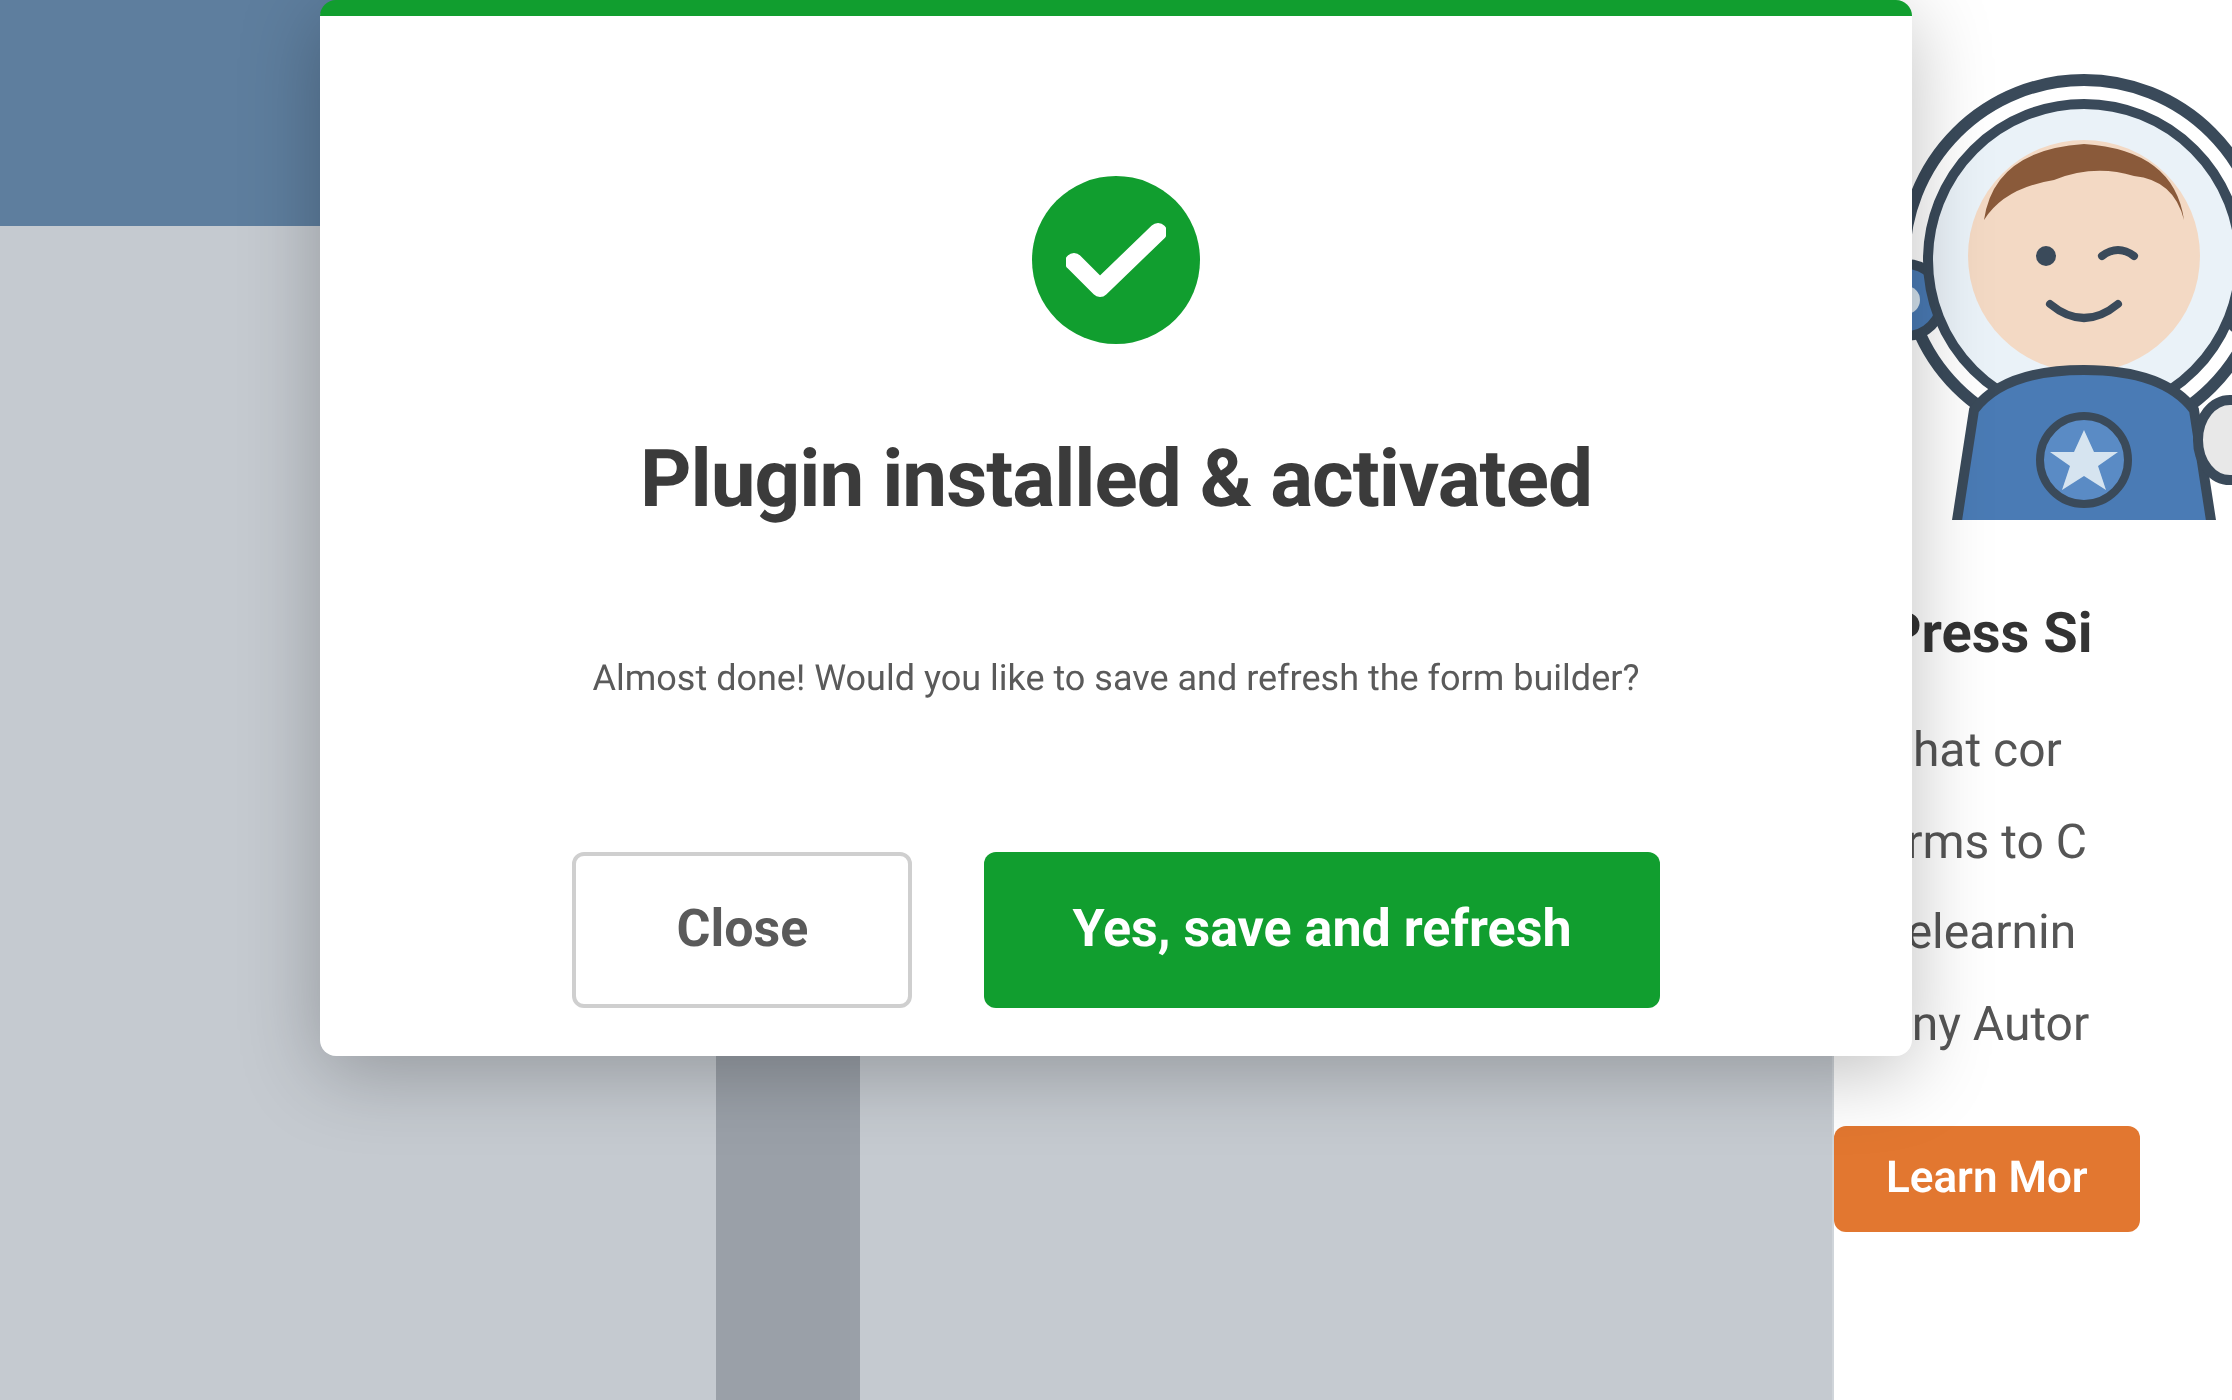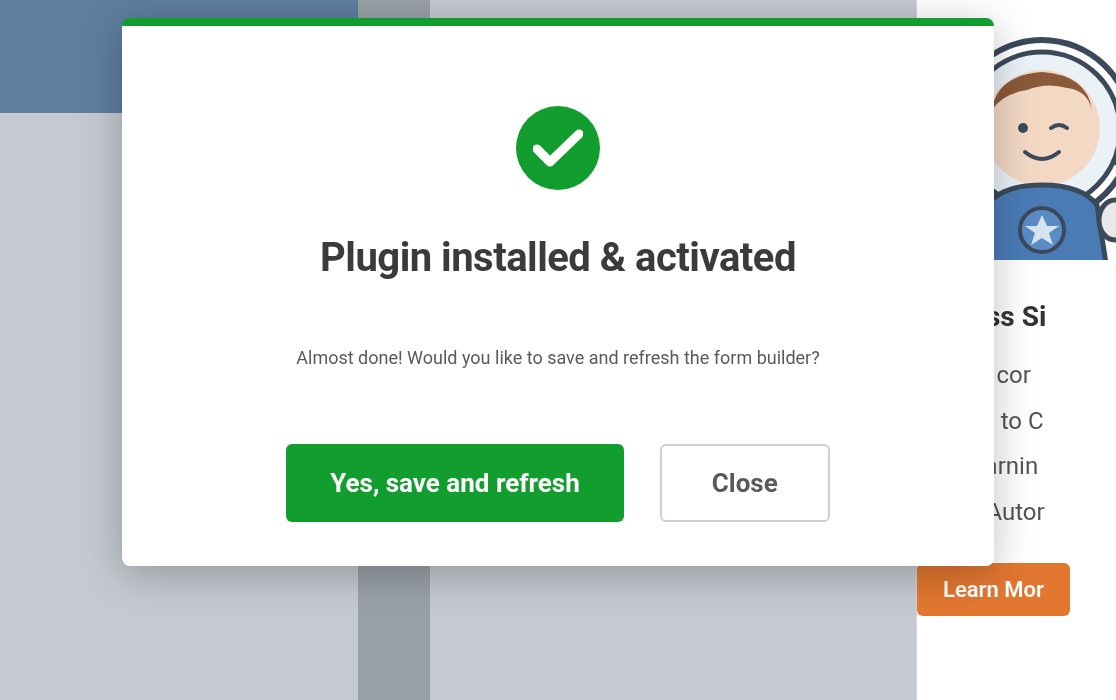--- a/index.html
+++ b/index.html
@@ -81,26 +81,25 @@
       top: 0;
       left: 0;
       width: 100%;
       height: 100%;
       display: flex;
       align-items: flex-start;
       justify-content: center;
     }
     .modal {
       background: #fff;
-      width: 872px;
-      margin-top: 18px;
+      width: 796px;
       border-radius: 8px;
       border-top: 8px solid #119e2f;
       box-shadow: 0 8px 40px rgba(0,0,0,0.25);
-      padding: 80px 40px 44px 40px;
+      padding: 80px 40px 24px 40px;
       text-align: center;
     }
     .modal-icon-wrap {
       display: flex;
       justify-content: center;
       margin-bottom: 44px;
     }
     .check-circle {
       width: 84px;
       height: 84px;
@@ -203,17 +202,17 @@
     <div class="modal-icon-wrap">
       <div class="check-circle">
         <svg viewBox="0 0 50 40" xmlns="http://www.w3.org/2000/svg">
           <path d="M4 21 L17 34 L46 6" stroke="#ffffff" stroke-width="9" fill="none" stroke-linecap="round" stroke-linejoin="round"></path>
         </svg>
       </div>
     </div>
     <h1 class="modal-title">Plugin installed &amp; activated</h1>
     <p class="modal-body">Almost done! Would you like to save and refresh the form builder?</p>
     <div class="modal-actions">
+      <button class="btn btn-secondary">Close</button>
       <button class="btn btn-primary">Yes, save and refresh</button>
-      <button class="btn btn-secondary">Close</button>
     </div>
   </div>
 </div>
 
 </body></html>

